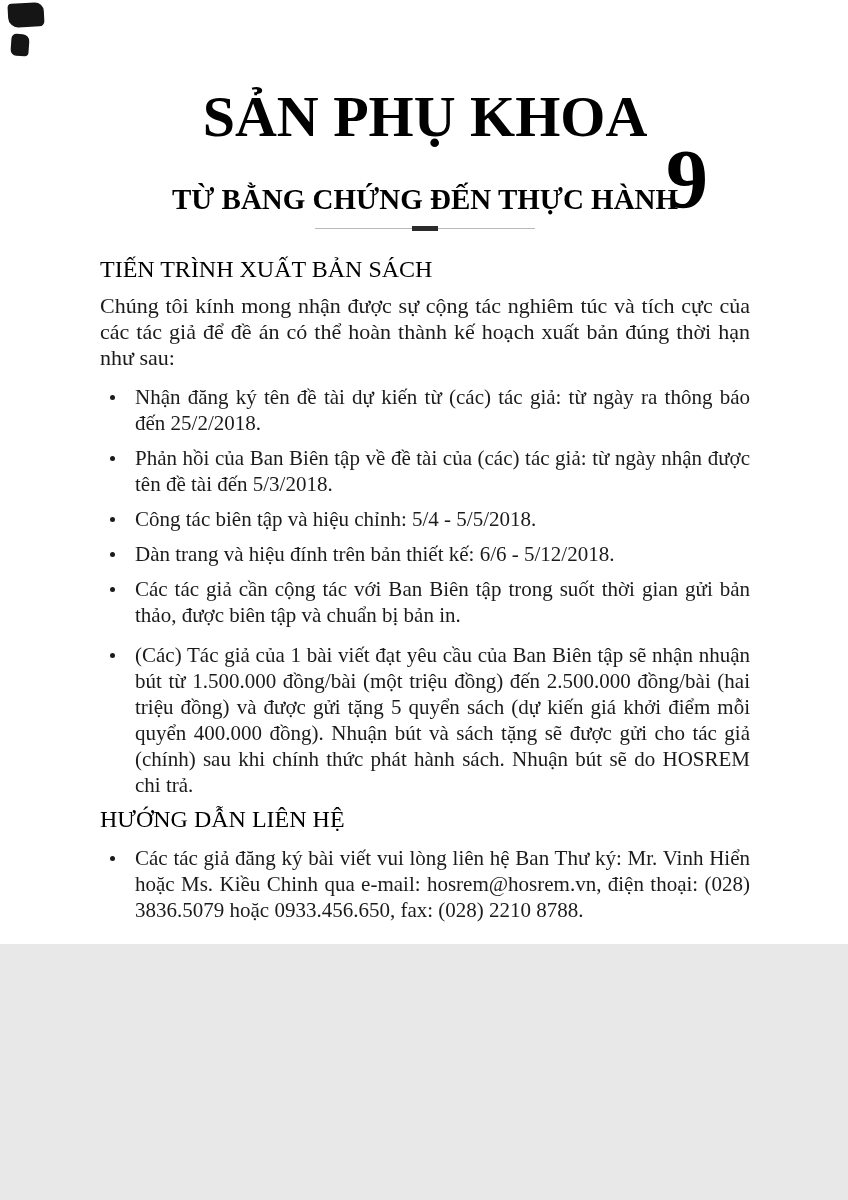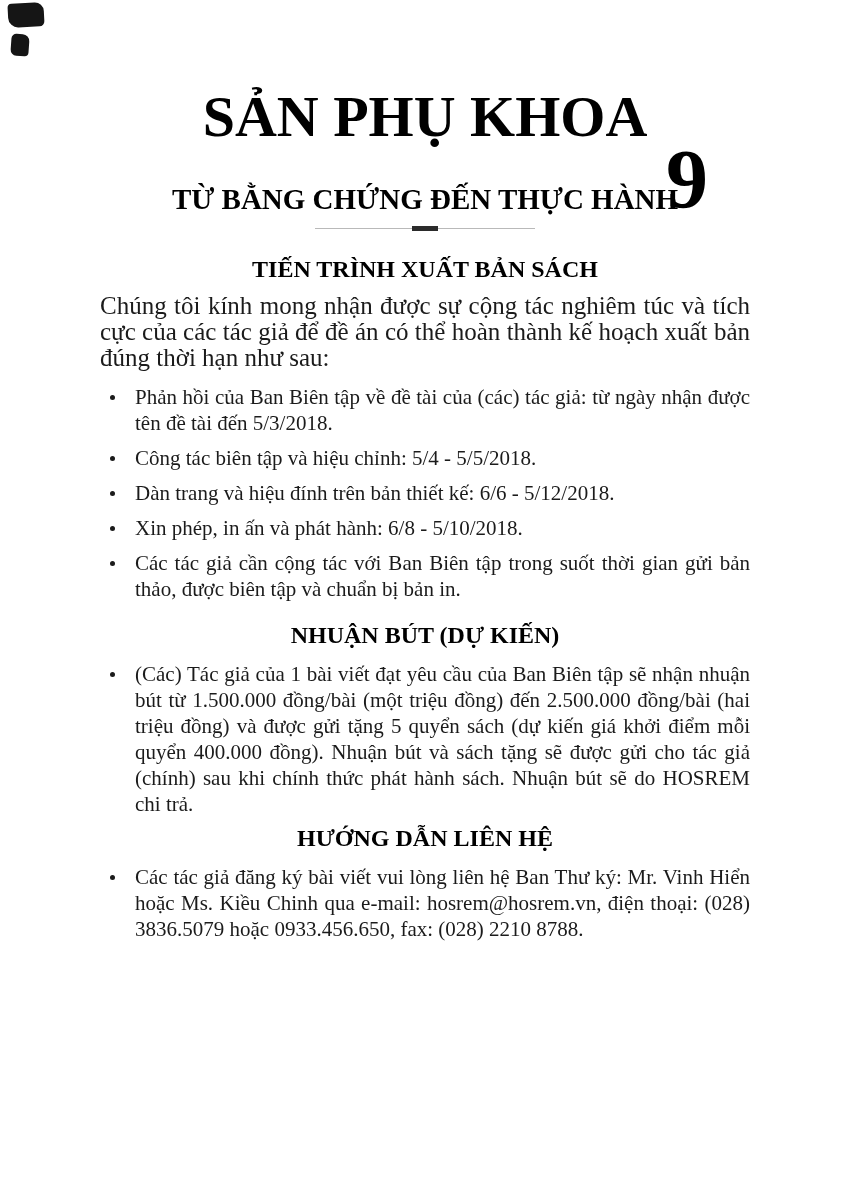--- a/index.html
+++ b/index.html
@@ -1,19 +1,19 @@
 <!DOCTYPE html>
 <html><head>
 <meta charset="utf-8">
 <style>
   html,body{margin:0;padding:0;}
   body{background:#e8e8e8;}
   .page{
     position:relative;
-    width:848px;height:1200px;
+    width:848px;height:944px;
     margin:0 auto;
     background:#ffffff;
     font-family:"Liberation Serif","DejaVu Serif",serif;
     color:#1b1b1b;
     overflow:hidden;
   }
   
   .artifact{position:absolute;background:#151515;}
   .artifact.a1{left:8px;top:3px;width:36px;height:24px;border-radius:4px 9px 5px 10px;transform:rotate(-3deg);}
   .artifact.a2{left:11px;top:34px;width:18px;height:22px;border-radius:5px 7px 4px 6px;transform:rotate(4deg);}
@@ -32,29 +32,29 @@
   .volume-number{
     position:absolute;left:566px;top:138px;
     font-size:84px;line-height:1;font-weight:bold;color:#000;
   }
 
   .divider{position:relative;width:220px;height:5px;margin:12px auto 0 auto;}
   .divider-line{position:absolute;left:0;right:0;top:2px;border-top:1px solid #b9b9b9;}
   .divider-dash{position:absolute;left:97px;top:0;width:26px;height:5px;background:#2b2b2b;}
 
   .sec-heading{
-    margin:0;text-align:center;font-size:24px;line-height:1;font-weight:bold;color:#000;
+    margin:0;font-size:24px;line-height:1;font-weight:normal;color:#000;
     white-space:nowrap;
   }
   .sec-heading.h1{margin-top:26px;}
   .sec-heading.h2{margin-top:21px;}
   .sec-heading.h3{margin-top:7px;}
 
   .para{
-    margin:12px 0 0 0;font-size:25px;line-height:26px;text-align:justify;color:#1b1b1b;
+    margin:12px 0 0 0;font-size:22px;line-height:26px;text-align:justify;color:#1b1b1b;
   }
 
   ul.blist{list-style:none;margin:13px 0 0 0;padding:0;}
   ul.blist.tight{margin-top:14px;}
   ul.blist li{position:relative;padding-left:35px;margin:0 0 9px 0;}
   ul.blist li .dot{
     position:absolute;left:10px;top:11px;width:5px;height:5px;border-radius:50%;
     background:#1b1b1b;
   }
   ul.blist li .txt{
@@ -80,41 +80,40 @@
     <div class="divider">
       <div class="divider-line"></div>
       <div class="divider-dash"></div>
     </div>
 
     <h2 class="sec-heading h1">TIẾN TRÌNH XUẤT BẢN SÁCH</h2>
     <p class="para">Chúng tôi kính mong nhận được sự cộng tác nghiêm túc và tích cực của các tác giả để đề án có thể hoàn thành kế hoạch xuất bản đúng thời hạn như sau:</p>
     <ul class="blist">
       <li>
         <span class="dot"></span>
+        <span class="txt">Nhận đăng ký tên đề tài dự kiến từ (các) tác giả: từ ngày ra thông báo đến 25/2/2018.</span>
+      </li>
+      <li>
+        <span class="dot"></span>
         <span class="txt">Phản hồi của Ban Biên tập về đề tài của (các) tác giả: từ ngày nhận được tên đề tài đến 5/3/2018.</span>
       </li>
       <li>
         <span class="dot"></span>
         <span class="txt">Công tác biên tập và hiệu chỉnh: 5/4 - 5/5/2018.</span>
       </li>
       <li>
         <span class="dot"></span>
         <span class="txt">Dàn trang và hiệu đính trên bản thiết kế: 6/6 - 5/12/2018.</span>
       </li>
       <li>
         <span class="dot"></span>
-        <span class="txt">Xin phép, in ấn và phát hành: 6/8 - 5/10/2018.</span>
-      </li>
-      <li>
-        <span class="dot"></span>
         <span class="txt">Các tác giả cần cộng tác với Ban Biên tập trong suốt thời gian gửi bản thảo, được biên tập và chuẩn bị bản in.</span>
       </li>
     </ul>
 
-    <h2 class="sec-heading h2">NHUẬN BÚT (DỰ KIẾN)</h2>
     <ul class="blist tight">
       <li>
         <span class="dot"></span>
         <span class="txt">(Các) Tác giả của 1 bài viết đạt yêu cầu của Ban Biên tập sẽ nhận nhuận bút từ 1.500.000 đồng/bài (một triệu đồng) đến 2.500.000 đồng/bài (hai triệu đồng) và được gửi tặng 5 quyển sách (dự kiến giá khởi điểm mỗi quyển 400.000 đồng). Nhuận bút và sách tặng sẽ được gửi cho tác giả (chính) sau khi chính thức phát hành sách. Nhuận bút sẽ do HOSREM chi trả.</span>
       </li>
     </ul>
 
     <h2 class="sec-heading h3">HƯỚNG DẪN LIÊN HỆ</h2>
     <ul class="blist tight">
       <li>

